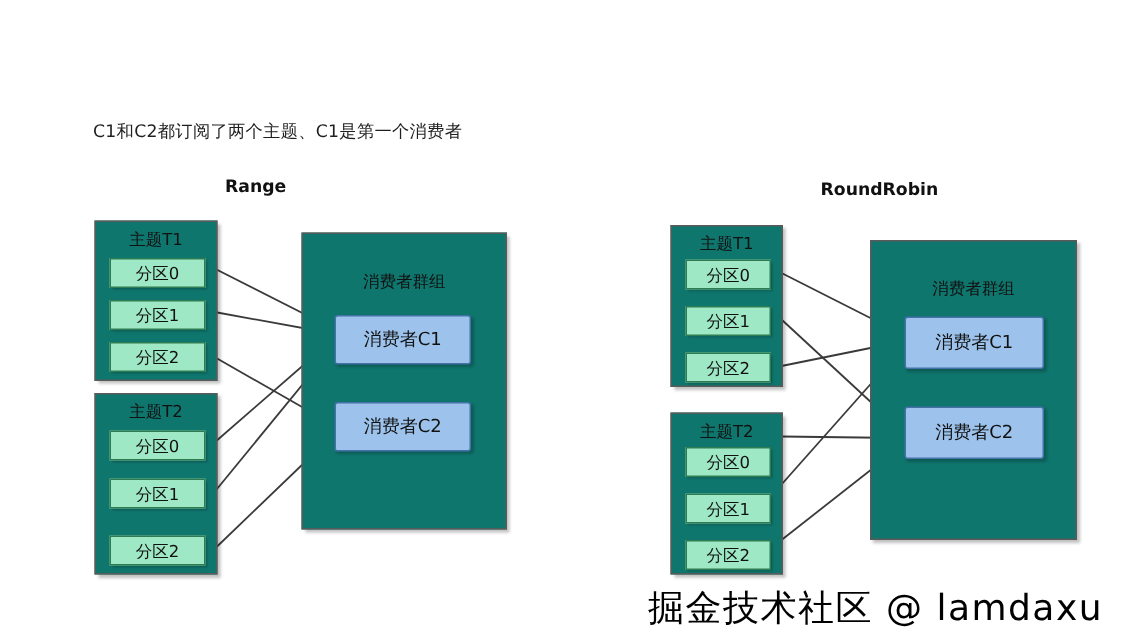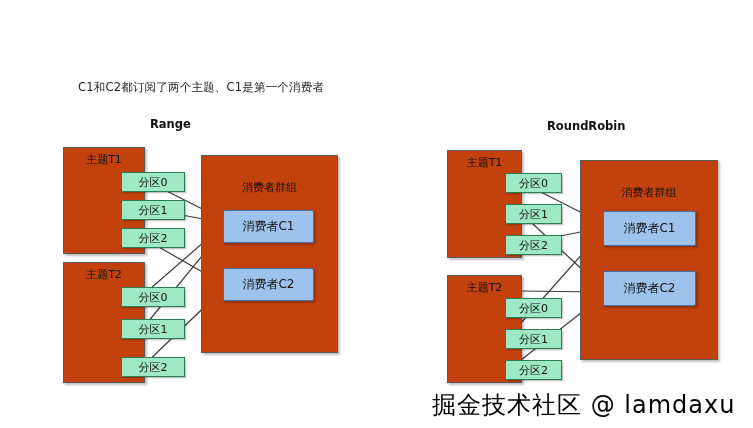--- a/index.html
+++ b/index.html
@@ -22,36 +22,35 @@
     height: 428px;
   }
   .caption {
     position: absolute;
     left: 62px;
     top: 80px;
     font-size: 11.5px;
     letter-spacing: 0.2px;
     color: #1f1f1f;
     white-space: nowrap;
-    margin-left: 16px;
   }
   .diagram-title {
     position: absolute;
     font-size: 11.5px;
     font-weight: bold;
     color: #111111;
     white-space: nowrap;
   }
   #title-range  { left: 150px; top: 117px; }
   #title-rr     { left: 547px; top: 119px; }
 
   
   .topic-box, .group-box {
     position: absolute;
-    background: #c2410c;
+    background: #0f766e;
     border: 1.5px solid #5a5a5a;
     box-sizing: border-box;
     box-shadow: 2px 2px 2px rgba(0,0,0,0.25);
   }
   .box-title {
     position: absolute;
     width: 100%;
     text-align: center;
     font-size: 11px;
     color: #111111;
@@ -65,21 +64,20 @@
     position: absolute;
     background: #9ee8c6;
     border: 1.5px solid #2e7d52;
     box-sizing: border-box;
     display: flex;
     align-items: center;
     justify-content: center;
     font-size: 11px;
     color: #111111;
     box-shadow: 1.5px 1.5px 1.5px rgba(0,0,0,0.22);
-    margin-left: 48px;
   }
 
   
   .consumer {
     position: absolute;
     background: #9dc3ec;
     border: 1.5px solid #4472a8;
     border-radius: 2px;
     box-sizing: border-box;
     display: flex;

